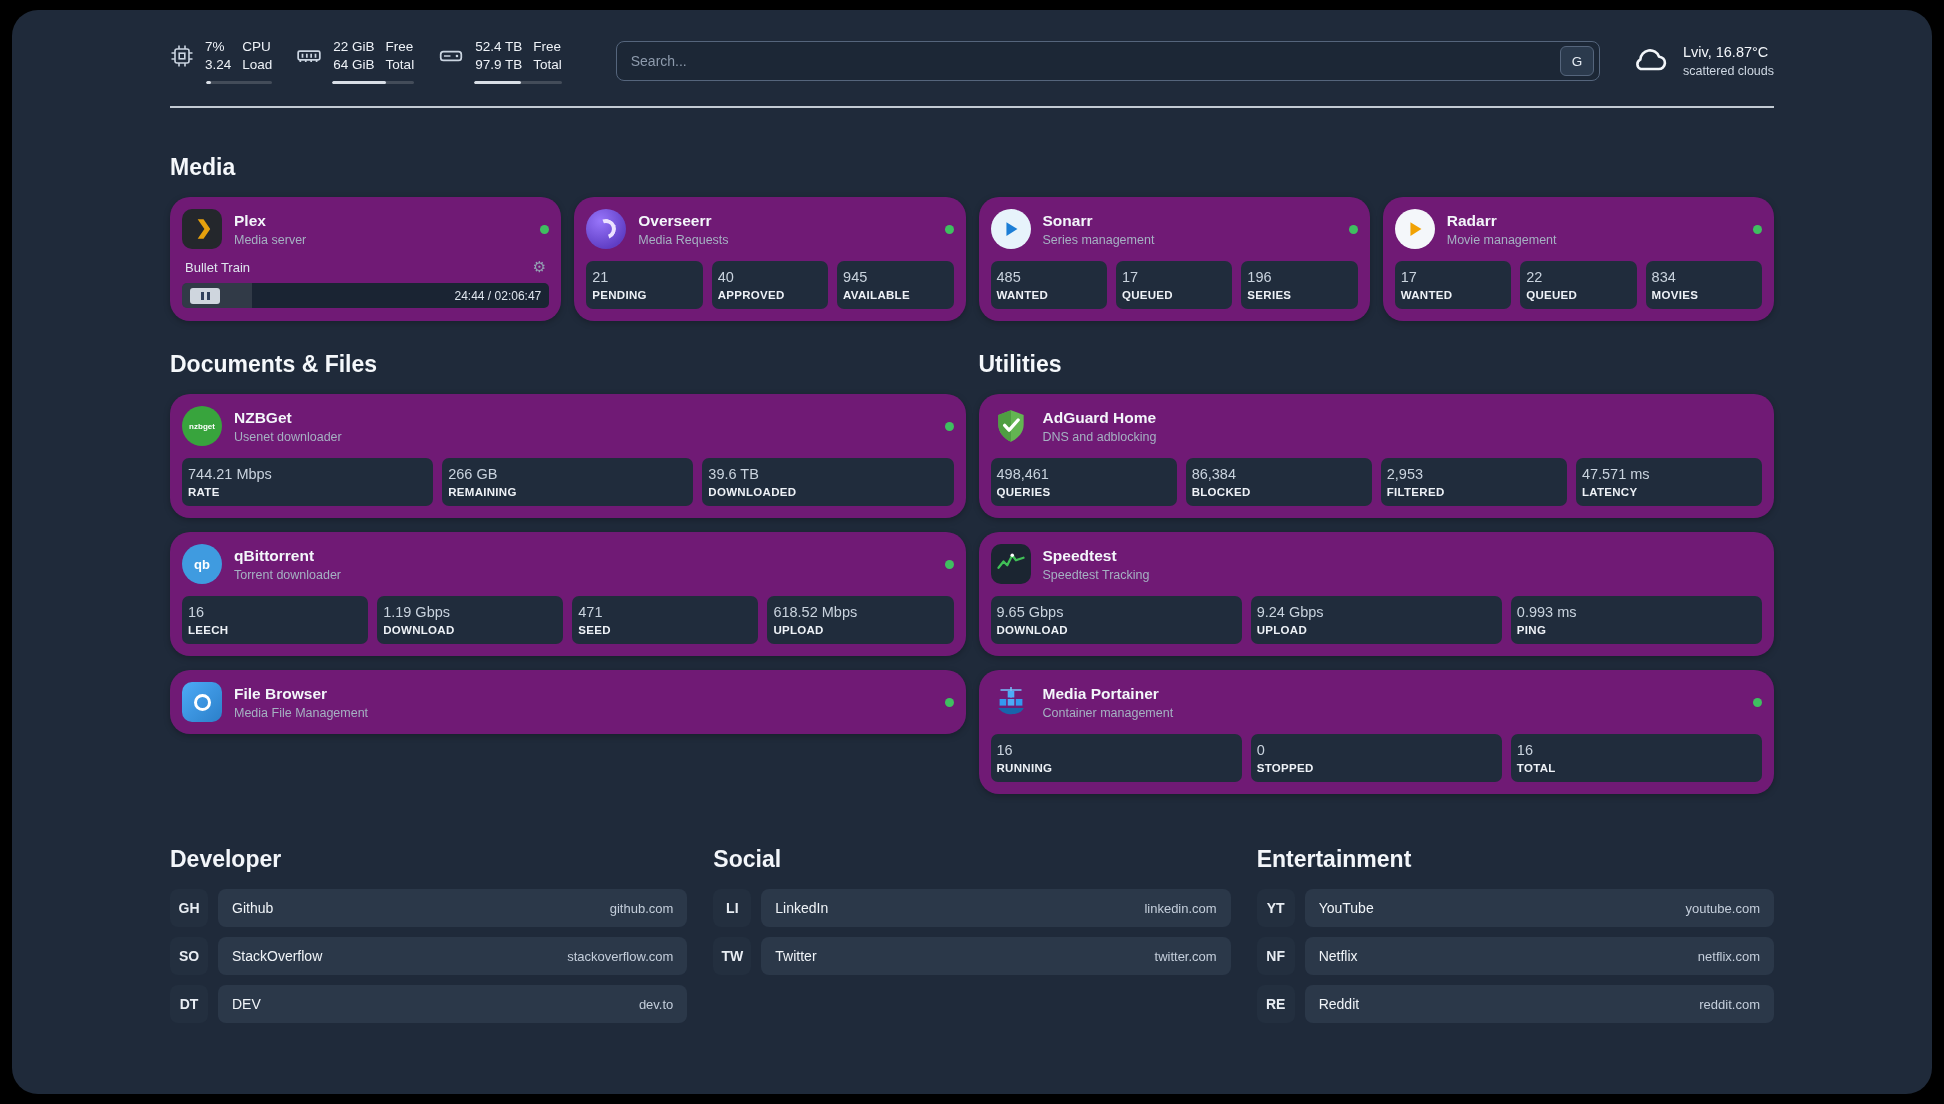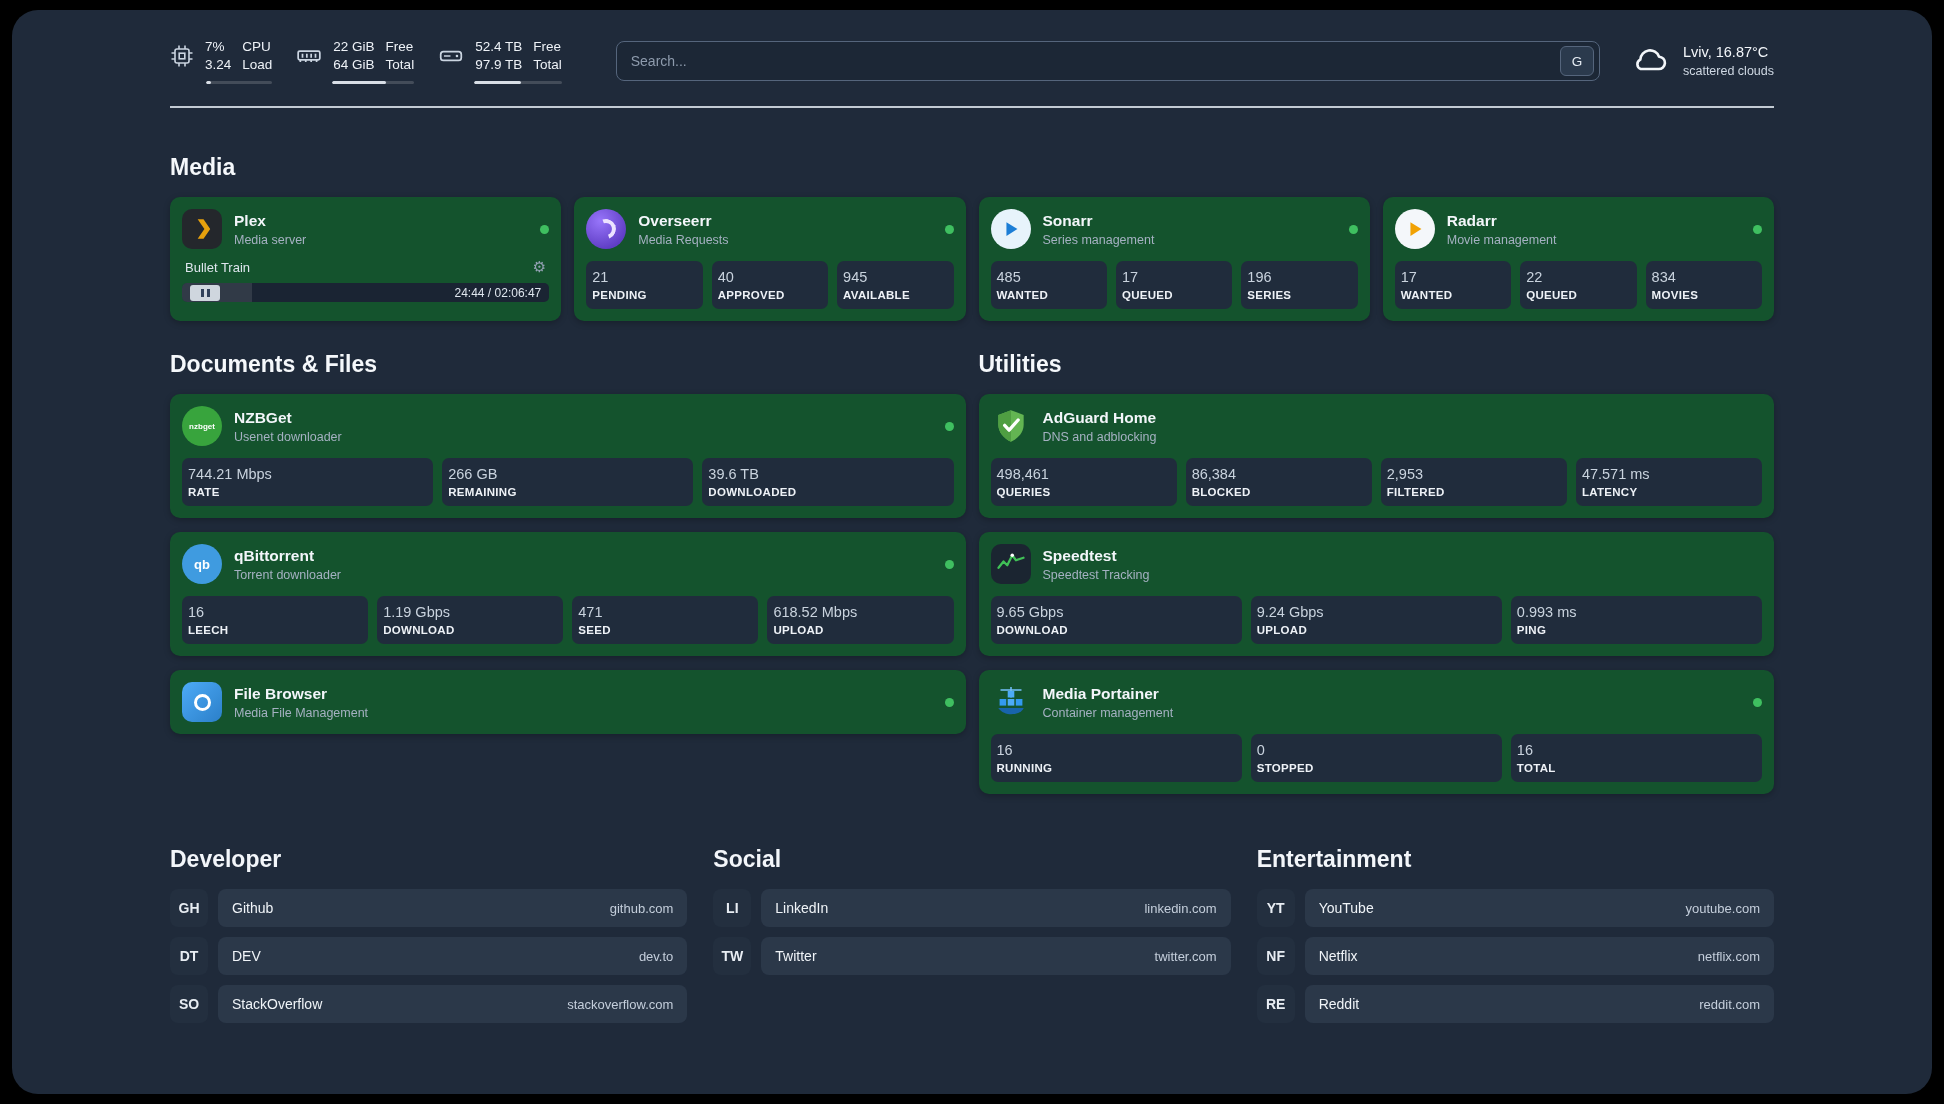--- a/index.html
+++ b/index.html
@@ -47,21 +47,21 @@
   .weather-loc { font-size: 14.5px; color: #f3f6fa; line-height: 1.35; }
   .weather-cond { font-size: 12.5px; color: #cfd8e3; }
 
   .divider { border-bottom: 2px solid rgba(223,230,238,0.85); margin-top: 20px; }
 
   
   .section-title { font-size: 23px; font-weight: bold; color: #f5f8fb; }
   .media-title { margin: 46px 0 16px; }
   .media-grid { display: grid; grid-template-columns: repeat(4, 1fr); gap: 13px; }
   .card {
-    background: #14532d; border-radius: 10px; padding: 12px;
+    background: #701a75; border-radius: 20px; padding: 12px;
     box-shadow: 0 2px 6px rgba(0,0,0,0.25); cursor: pointer;
   }
   .app-header { display: flex; align-items: center; gap: 12px; }
   .icon {
     width: 40px; height: 40px; border-radius: 10px; flex: none;
     display: flex; align-items: center; justify-content: center; overflow: hidden;
   }
   .circ { border-radius: 50%; }
   .app-name { font-size: 15.5px; font-weight: bold; color: #f3f6fa; }
   .app-sub { font-size: 12.5px; color: #a5b1c2; margin-top: 3px; }
@@ -70,21 +70,21 @@
   .stats { display: flex; gap: 9px; margin-top: 12px; }
   .stat { flex: 1; background: #202c3c; border-radius: 7px; padding: 8px 6px; }
   .stat-value { font-size: 14.5px; color: #c9d3de; }
   .stat-label { font-size: 11.5px; font-weight: bold; color: #eef2f7; margin-top: 4px; letter-spacing: 0.3px; }
 
   
   .player { margin-top: 9px; }
   .player-row1 { display: flex; align-items: center; font-size: 13px; color: #dfe6ee; padding: 0 3px; }
   .gear { margin-left: auto; color: #93a1b3; font-size: 15px; cursor: pointer; }
   .player-bar {
-    margin-top: 7px; height: 19px; background: #1a2433; border-radius: 5px;
+    margin-top: 7px; height: 25px; background: #1a2433; border-radius: 5px;
     position: relative; display: flex; align-items: center; padding: 0 8px; overflow: hidden;
   }
   .player-fill { position: absolute; left: 0; top: 0; bottom: 0; background: rgba(255,255,255,0.10); }
   .pause-pill {
     width: 30px; height: 16px; background: #cfd6de; border-radius: 3px;
     display: flex; align-items: center; justify-content: center; gap: 3px; z-index: 1; cursor: pointer;
   }
   .pause-pill i { width: 3px; height: 8px; background: #30405a; display: block; }
   .player-time { margin-left: auto; font-size: 12px; color: #dfe6ee; z-index: 1; }
 
@@ -526,33 +526,33 @@
     <div>
       <div class="bm-title">Developer</div>
       <div class="bm-row">
         <span class="bm-abbr">GH</span>
         <span class="bm-pill">
           <span class="bm-name">Github</span>
           <span class="bm-url">github.com</span>
         </span>
       </div>
       <div class="bm-row">
+        <span class="bm-abbr">SO</span>
+        <span class="bm-pill">
+          <span class="bm-name">StackOverflow</span>
+          <span class="bm-url">stackoverflow.com</span>
+        </span>
+      </div>
+      <div class="bm-row">
         <span class="bm-abbr">DT</span>
         <span class="bm-pill">
           <span class="bm-name">DEV</span>
           <span class="bm-url">dev.to</span>
         </span>
       </div>
-      <div class="bm-row">
-        <span class="bm-abbr">SO</span>
-        <span class="bm-pill">
-          <span class="bm-name">StackOverflow</span>
-          <span class="bm-url">stackoverflow.com</span>
-        </span>
-      </div>
     </div>
 
     <div>
       <div class="bm-title">Social</div>
       <div class="bm-row">
         <span class="bm-abbr">LI</span>
         <span class="bm-pill">
           <span class="bm-name">LinkedIn</span>
           <span class="bm-url">linkedin.com</span>
         </span>

